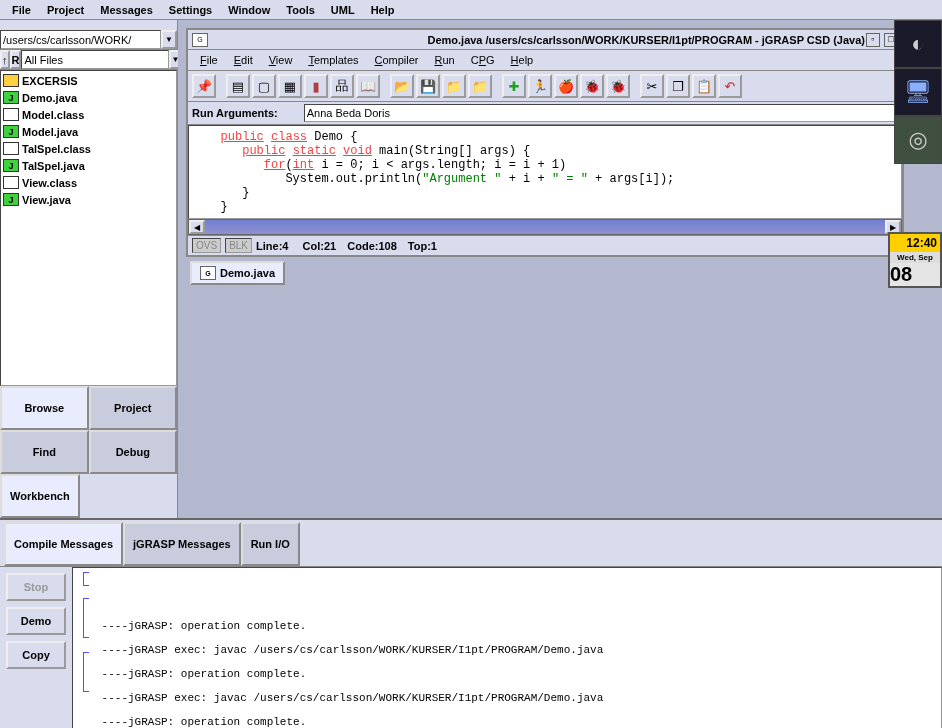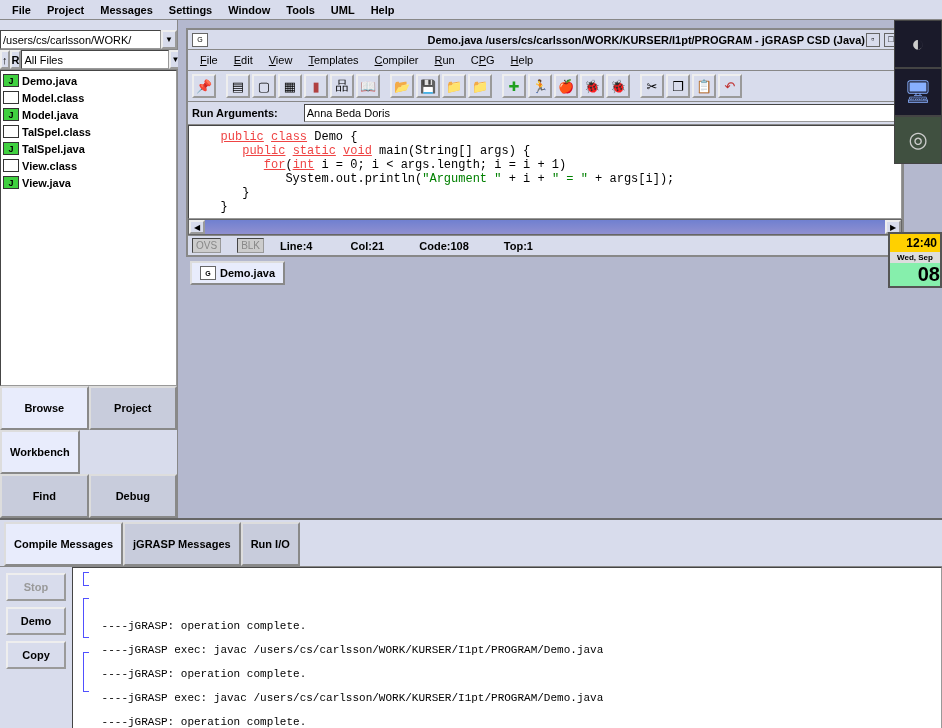--- a/index.html
+++ b/index.html
@@ -237,21 +237,21 @@
   font-size: 8px;
   display: flex;
   align-items: center;
   justify-content: center;
 }
 .scroll-track { flex: 1; }
 .statusbar {
   display: flex;
   align-items: center;
   padding: 2px 4px;
-  gap: 16px;
+  gap: 4px;
   border-top: 1px solid #888;
 }
 .status-seg {
   border: 1px inset #999;
   padding: 1px 3px;
   background: #ccc;
   color: #888;
   font-size: 10px;
 }
 .status-text { font-weight: bold; }
@@ -355,23 +355,23 @@
   font-size: 12px;
 }
 .clock-day {
   background: #ddd;
   color: #000;
   text-align: center;
   font-size: 8px;
   padding: 1px;
 }
 .clock-date {
-  background: #86efac;
+  background: #e5e5e5;
   color: #000;
-  text-align: right;
+  text-align: left;
   font-size: 20px;
   font-weight: bold;
 }
 </style>
 </head>
 <body>
 
 <div class="main-menubar">
   <span>File</span>
   <span>Project</span>
@@ -391,20 +391,24 @@
       <div class="dropdown-arrow">▼</div>
     </div>
     <div class="nav-row">
       <div class="small-btn">↑</div>
       <div class="small-btn">R</div>
       <input class="filter-input" value="All Files" style="">
       <div class="dropdown-arrow">▼</div>
     </div>
     <div class="file-list">
       <div class="file-item">
+          <span class="file-icon icon-folder"></span>
+          <span>EXCERSIS</span>
+        </div>
+      <div class="file-item">
           <span class="file-icon icon-java">J</span>
           <span>Demo.java</span>
         </div>
       <div class="file-item">
           <span class="file-icon icon-class"></span>
           <span>Model.class</span>
         </div>
       <div class="file-item">
           <span class="file-icon icon-java">J</span>
           <span>Model.java</span>
@@ -424,25 +428,25 @@
       <div class="file-item">
           <span class="file-icon icon-java">J</span>
           <span>View.java</span>
         </div>
     </div>
     <div class="left-tabs">
       <div class="tab active" style="flex:1">Browse</div>
       <div class="tab" style="flex:1">Project</div>
     </div>
     <div class="left-tabs">
-      <div class="tab active">Workbench</div>
-    </div>
-    <div class="left-tabs">
       <div class="tab" style="flex:1">Find</div>
       <div class="tab" style="flex:1">Debug</div>
+    </div>
+    <div class="left-tabs">
+      <div class="tab active">Workbench</div>
     </div>
   </div>
 
   <div class="right-area">
     <div class="inner-window">
       <div class="titlebar">
         <span class="title-icon">G</span>
         <span class="title-text">Demo.java  /users/cs/carlsson/WORK/KURSER/I1pt/PROGRAM - jGRASP CSD (Java)</span>
         <span class="win-btns">
           <span>▫</span>

